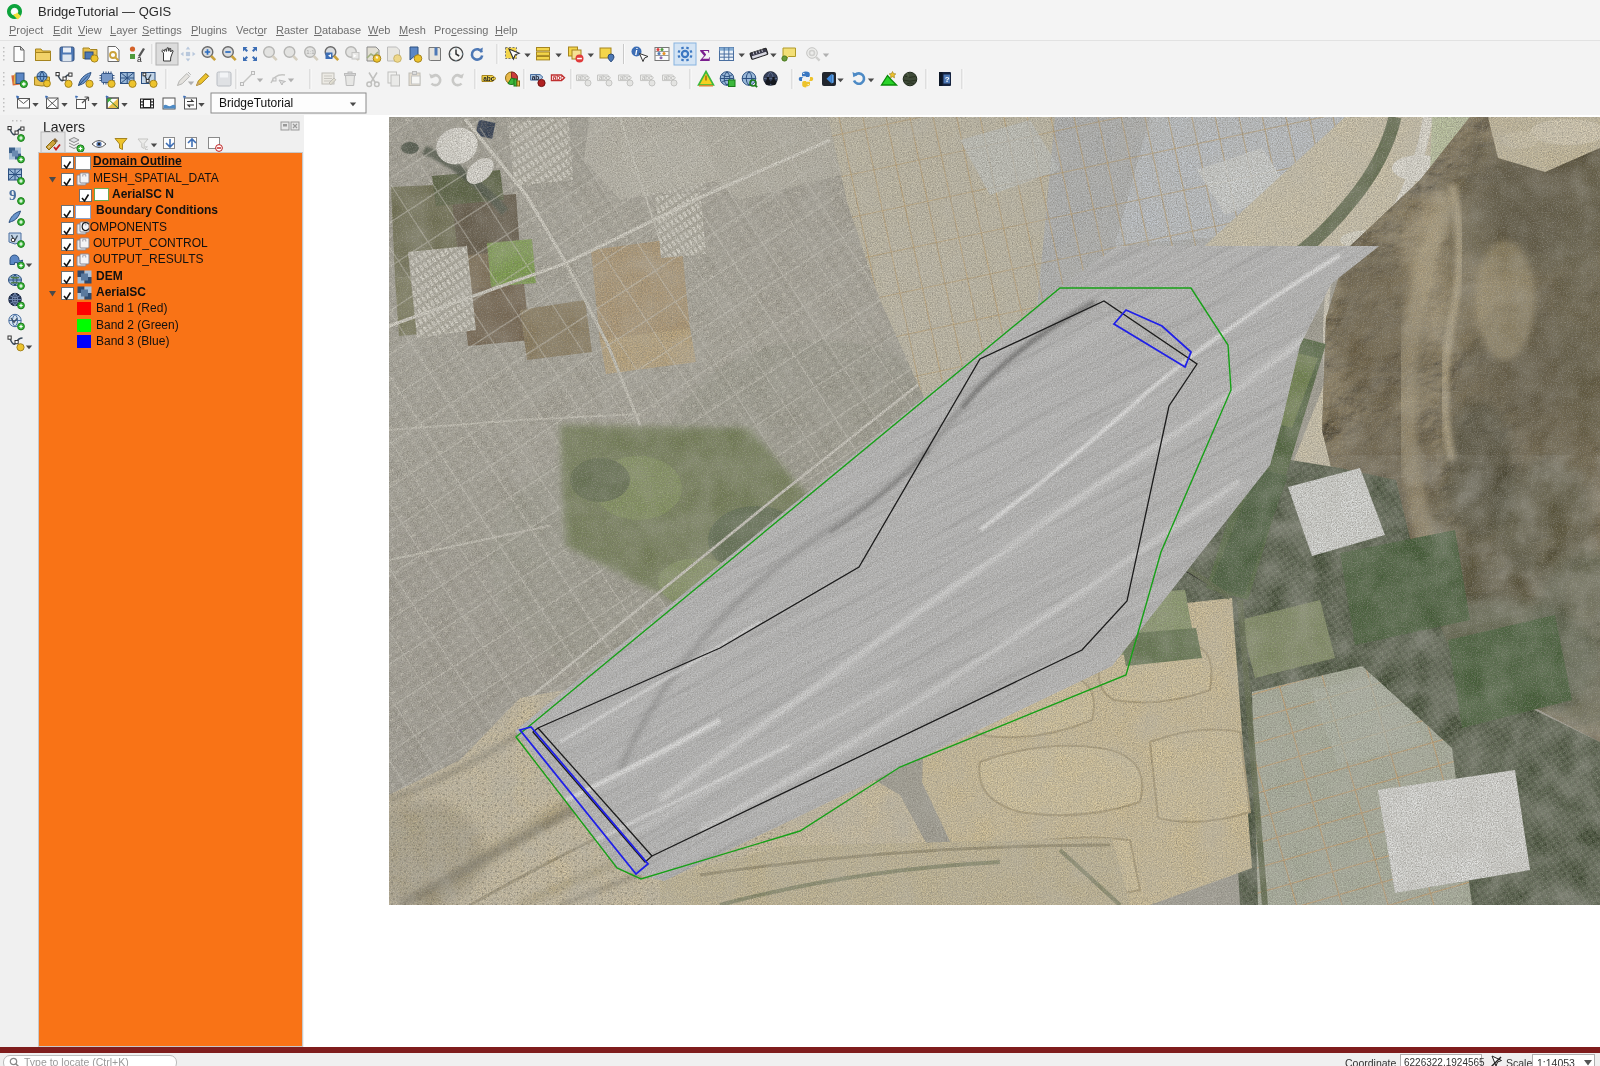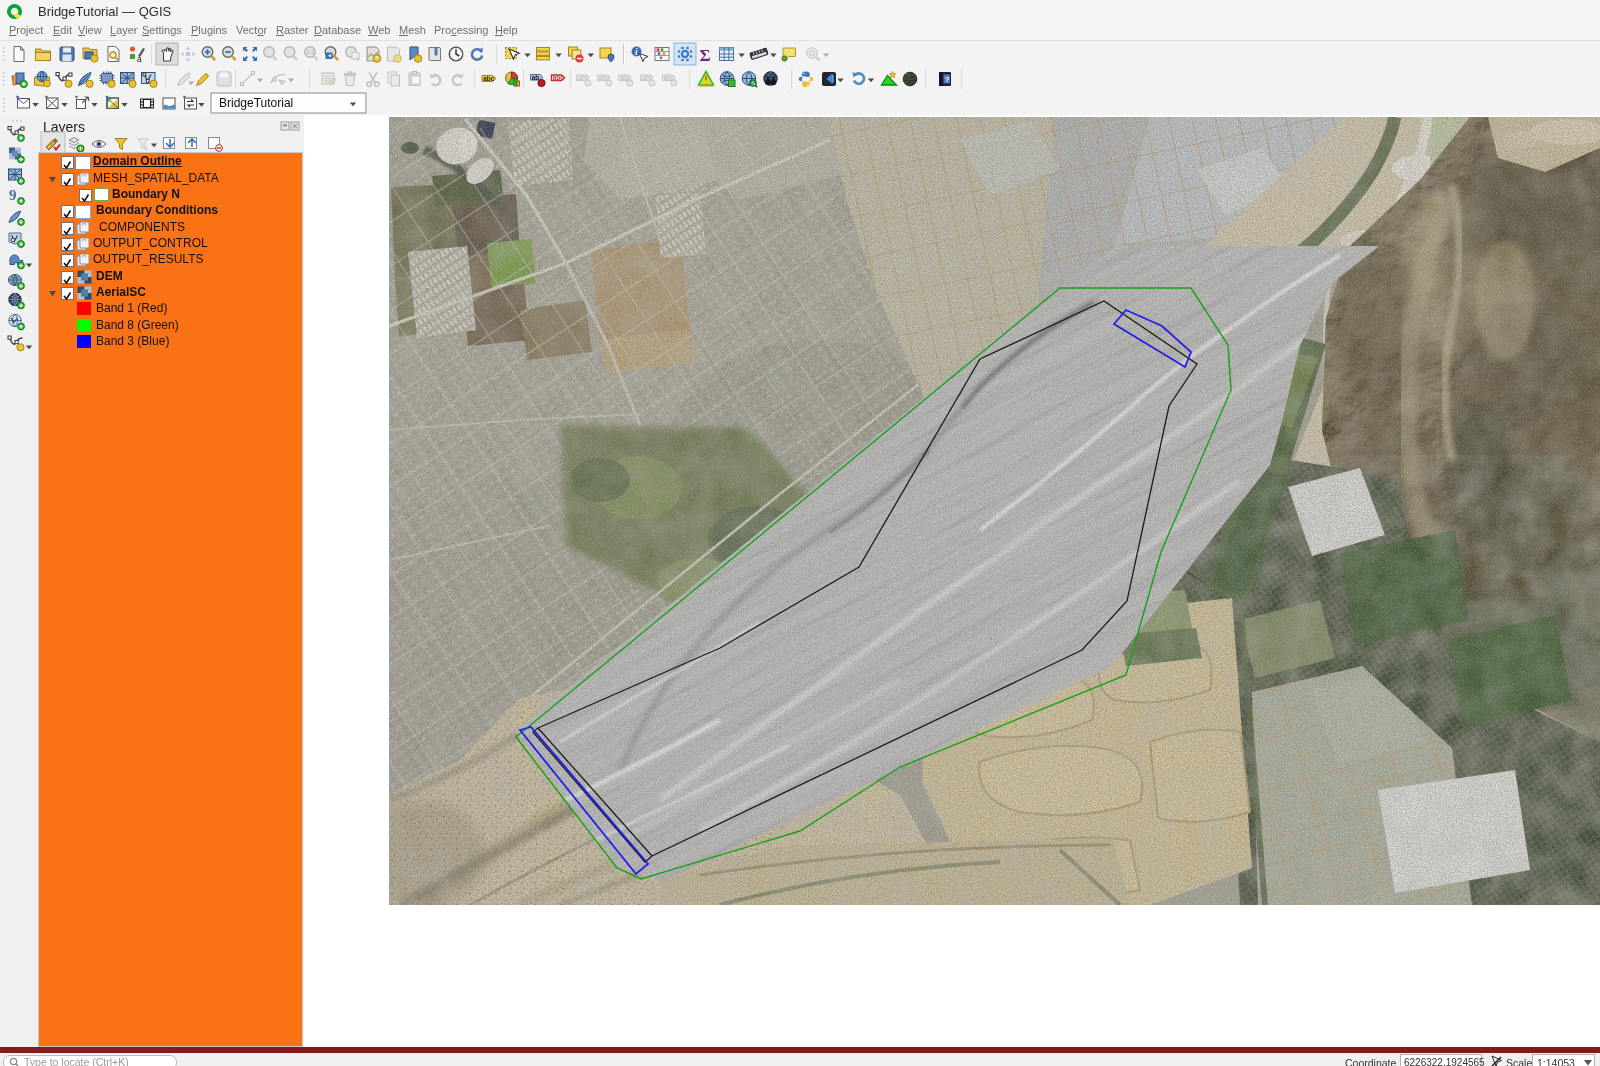--- a/index.html
+++ b/index.html
@@ -701,35 +701,35 @@
       <svg class="abs" style="left:37px;top:19px" width="15" height="14" viewBox="0 0 15 14">
         <rect x="1" y="3" width="9" height="10" rx="1" fill="#e8e8ea" stroke="#8a8a95"></rect>
         <rect x="4" y="1" width="9" height="10" rx="1" fill="#f4f4f6" stroke="#8a8a95"></rect>
         <path d="M6,3.5 a2.2,2.2 0 0 1 4.4,0 v1 h-1.4 v-1 a0.8,0.8 0 0 0 -1.6,0 v1 H6 z" fill="#b5b5bd"></path>
       </svg>
       <div class="trow" style="left:54px;top:18px">MESH_SPATIAL_DATA</div>
 <div class="abs" style="left:40px;top:36px;width:11px;height:11px;border:1px solid #707070;background:#fff"><svg width="11" height="11" viewBox="0 0 11 11">
           <path d="M2,5 l2.5,3 4,-6.5" stroke="#111" stroke-width="1.6" fill="none"></path>
         </svg></div>
       <div class="abs" style="left:55px;top:35px;width:13px;height:11px;background:#fff;border:1px solid #6aa84f"></div>
-      <div class="trow bold" style="left:73px;top:34px">Boundary N</div>
+      <div class="trow bold" style="left:73px;top:34px">AerialSC N</div>
 <div class="abs" style="left:22px;top:52px;width:11px;height:11px;border:1px solid #707070;background:#fff"><svg width="11" height="11" viewBox="0 0 11 11">
           <path d="M2,5 l2.5,3 4,-6.5" stroke="#111" stroke-width="1.6" fill="none"></path>
         </svg></div>
       <div class="abs" style="left:36px;top:52px;width:14px;height:12px;background:#fff;border:1px solid #8aa0c8"></div>
       <div class="trow bold" style="left:57px;top:50px">Boundary Conditions</div>
 <div class="abs" style="left:22px;top:69px;width:11px;height:11px;border:1px solid #707070;background:#fff"><svg width="11" height="11" viewBox="0 0 11 11">
           <path d="M2,5 l2.5,3 4,-6.5" stroke="#111" stroke-width="1.6" fill="none"></path>
         </svg></div>
       <svg class="abs" style="left:37px;top:68px" width="15" height="14" viewBox="0 0 15 14">
         <rect x="1" y="3" width="9" height="10" rx="1" fill="#e8e8ea" stroke="#8a8a95"></rect>
         <rect x="4" y="1" width="9" height="10" rx="1" fill="#f4f4f6" stroke="#8a8a95"></rect>
         <path d="M6,3.5 a2.2,2.2 0 0 1 4.4,0 v1 h-1.4 v-1 a0.8,0.8 0 0 0 -1.6,0 v1 H6 z" fill="#b5b5bd"></path>
       </svg>
-      <div class="trow" style="left:60px;top:67px">COMPONENTS</div>
+      <div class="trow" style="left:42px;top:67px">COMPONENTS</div>
 <div class="abs" style="left:22px;top:85px;width:11px;height:11px;border:1px solid #707070;background:#fff"><svg width="11" height="11" viewBox="0 0 11 11">
           <path d="M2,5 l2.5,3 4,-6.5" stroke="#111" stroke-width="1.6" fill="none"></path>
         </svg></div>
       <svg class="abs" style="left:37px;top:84px" width="15" height="14" viewBox="0 0 15 14">
         <rect x="1" y="3" width="9" height="10" rx="1" fill="#e8e8ea" stroke="#8a8a95"></rect>
         <rect x="4" y="1" width="9" height="10" rx="1" fill="#f4f4f6" stroke="#8a8a95"></rect>
         <path d="M6,3.5 a2.2,2.2 0 0 1 4.4,0 v1 h-1.4 v-1 a0.8,0.8 0 0 0 -1.6,0 v1 H6 z" fill="#b5b5bd"></path>
       </svg>
       <div class="trow" style="left:54px;top:83px">OUTPUT_CONTROL</div>
 <div class="abs" style="left:22px;top:101px;width:11px;height:11px;border:1px solid #707070;background:#fff"><svg width="11" height="11" viewBox="0 0 11 11">
@@ -762,21 +762,21 @@
         <rect x="0.5" y="0.5" width="7" height="6.5" fill="#2d4a6e"></rect>
         <rect x="7.5" y="0.5" width="7" height="6.5" fill="#a8c2dc"></rect>
         <rect x="0.5" y="7" width="7" height="6.5" fill="#a8c2dc"></rect>
         <rect x="7.5" y="7" width="7" height="6.5" fill="#2d4a6e"></rect>
         <rect x="4" y="3.5" width="7" height="7" fill="#5a7a9e"></rect>
       </svg>
       <div class="trow bold" style="left:57px;top:132px">AerialSC</div>
 <div class="abs" style="left:38px;top:149px;width:14px;height:13px;background:#fe0000"></div>
       <div class="trow" style="left:57px;top:148px">Band 1 (Red)</div>
 <div class="abs" style="left:38px;top:166px;width:14px;height:13px;background:#00fe00"></div>
-      <div class="trow" style="left:57px;top:165px">Band 8 (Green)</div>
+      <div class="trow" style="left:57px;top:165px">Band 2 (Green)</div>
 <div class="abs" style="left:38px;top:182px;width:14px;height:13px;background:#0000fe"></div>
       <div class="trow" style="left:57px;top:181px">Band 3 (Blue)</div>
     </div>
 </div>
 <div id="mapwrap"><svg width="1296" height="932" viewBox="304 115 1296 932">
 <defs>
 <filter id="grd" x="0" y="0" width="100%" height="100%">
  <feTurbulence type="fractalNoise" baseFrequency="0.8" numOctaves="2" seed="7"></feTurbulence>
  <feColorMatrix type="matrix" values="0 0 0 0 0.14  0 0 0 0 0.13  0 0 0 0 0.11  1.1 1.1 1.1 0 -1.25"></feColorMatrix>
 </filter>

